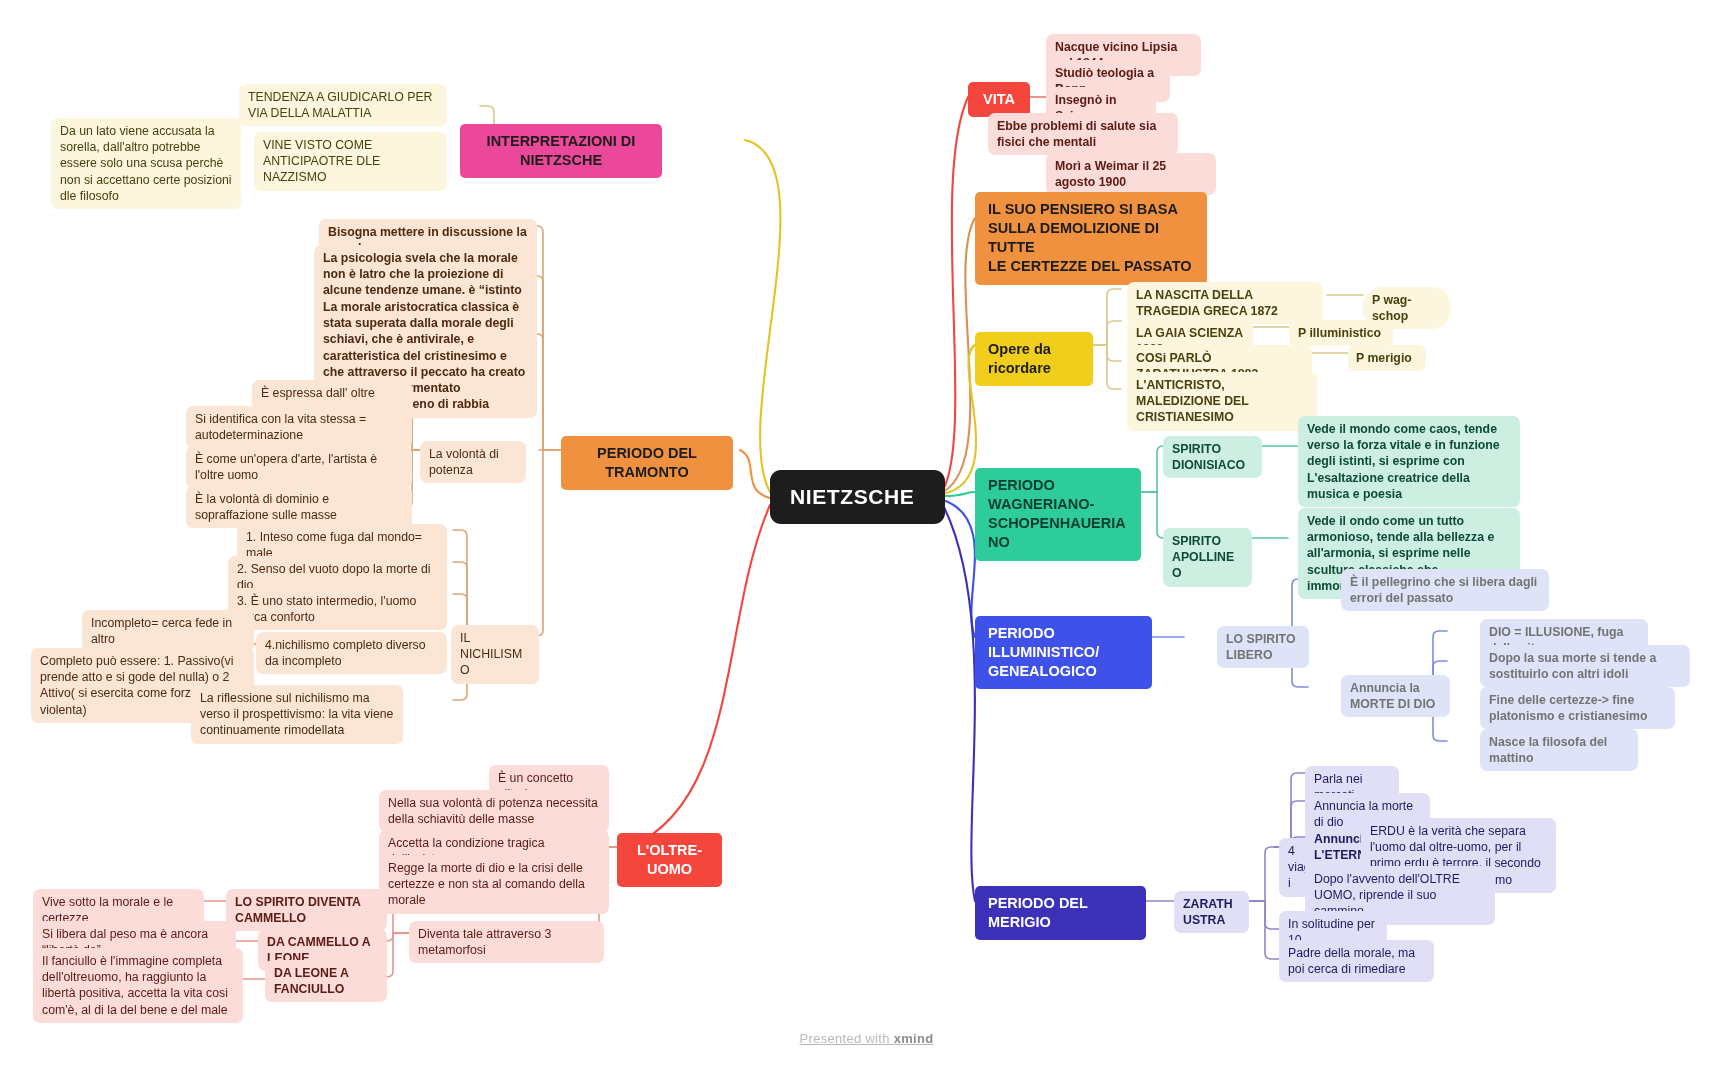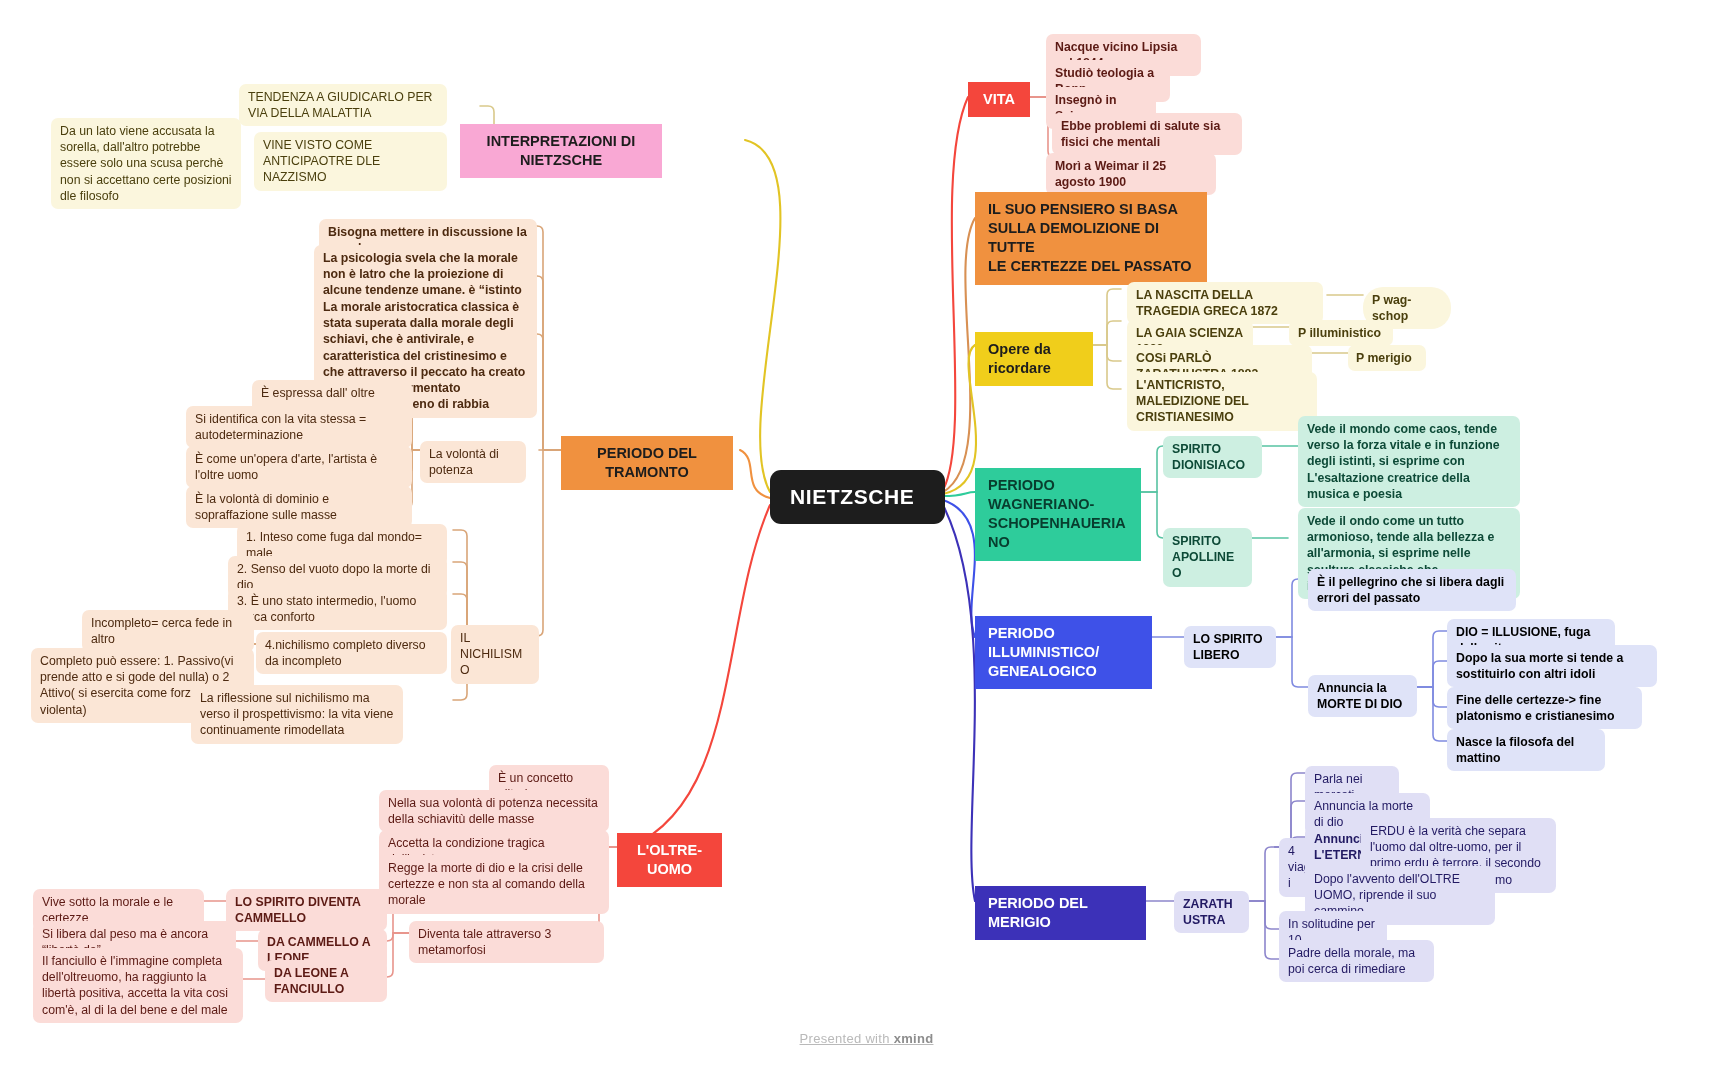--- a/index.html
+++ b/index.html
@@ -35,37 +35,37 @@
     background: #1d1d1d;
     color: #ffffff;
     font-size: 21px;
     font-weight: bold;
     letter-spacing: .6px;
     border-radius: 11px;
     padding: 13px 20px;
   }
 
   
-  .l1 { font-weight: bold; font-size: 14.5px; border-radius: 0; padding: 8px 13px; }
+  .l1 { font-weight: bold; font-size: 14.5px; border-radius: 5px; padding: 8px 13px; }
   .l1-vita        { background:#f4463c; color:#ffffff; }
   .l1-pensiero    { background:#f0913f; color:#1d1d1d; }
   .l1-opere       { background:#f0ce1b; color:#1d1d1d; }
   .l1-wagner      { background:#2ecc9b; color:#083d2e; }
   .l1-illum       { background:#3e51e8; color:#ffffff; }
   .l1-merigio     { background:#3c31b8; color:#ffffff; }
   .l1-oltre       { background:#f4463c; color:#ffffff; }
   .l1-tramonto    { background:#f0913f; color:#1d1d1d; }
-  .l1-interp      { background:#f9a8d4; color:#1d1d1d; }
+  .l1-interp      { background:#ec4899; color:#1d1d1d; }
 
   
   .c-red    { background:#fbdcd8; color:#5c1a14; }
   .c-orange { background:#fbe6d6; color:#4d2a10; }
   .c-yellow { background:#fbf6dd; color:#4a3f0d; }
   .c-green  { background:#cdefe1; color:#0d4a37; }
-  .c-blue   { background:#dfe3f8; color:#000000; }
+  .c-blue   { background:#dfe3f8; color:#737373;margin-left:33px; }
   .c-indigo { background:#e0dff5; color:#221a63; }
 
   .leaf { font-size: 12.3px; font-weight: bold; }
   .leaf-plain { font-size: 12.3px; font-weight: normal; }
   .mid  { font-size: 12.3px; font-weight: bold; }
 
   .footer {
     position: absolute;
     left: 0; bottom: 34px;
     width: 1733px;
@@ -169,21 +169,21 @@
       <path d="M281 160 h-22" stroke="#d9c98a"></path>
     </g>
   </svg>
 
   <div class="node root" style="left:770px;top:470px;width:175px;">NIETZSCHE</div>
 
   <div class="node l1 l1-vita" style="left:968px;top:82px;width:62px;text-align:center;">VITA</div>
   <div class="node c-red leaf" style="left:1046px;top:34px;width:155px;">Nacque vicino Lipsia nel 1844</div>
   <div class="node c-red leaf" style="left:1046px;top:60px;width:124px;">Studiò teologia a Bonn</div>
   <div class="node c-red leaf" style="left:1046px;top:87px;width:110px;">Insegnò in Svizzera</div>
-  <div class="node c-red leaf" style="left:1052px;top:113px;width:190px;">Ebbe problemi di salute sia fisici che mentali</div>
+  <div class="node c-red leaf" style="left:988px;top:113px;width:190px;">Ebbe problemi di salute sia fisici che mentali</div>
   <div class="node c-red leaf" style="left:1046px;top:153px;width:170px;">Morì a Weimar il 25 agosto 1900</div>
 
   <div class="node l1 l1-pensiero" style="left:975px;top:192px;width:232px;">IL SUO PENSIERO SI BASA
 SULLA DEMOLIZIONE DI TUTTE
 LE CERTEZZE DEL PASSATO</div>
 
   <div class="node l1 l1-opere" style="left:975px;top:332px;width:118px;">Opere da ricordare</div>
   <div class="node c-yellow leaf" style="left:1127px;top:282px;width:196px;">LA NASCITA DELLA TRAGEDIA GRECA 1872</div>
   <div class="node c-yellow leaf" style="left:1363px;top:287px;width:88px;border-radius:20px;">P wag-schop</div>
   <div class="node c-yellow leaf" style="left:1127px;top:320px;width:126px;">LA GAIA SCIENZA 1882</div>

